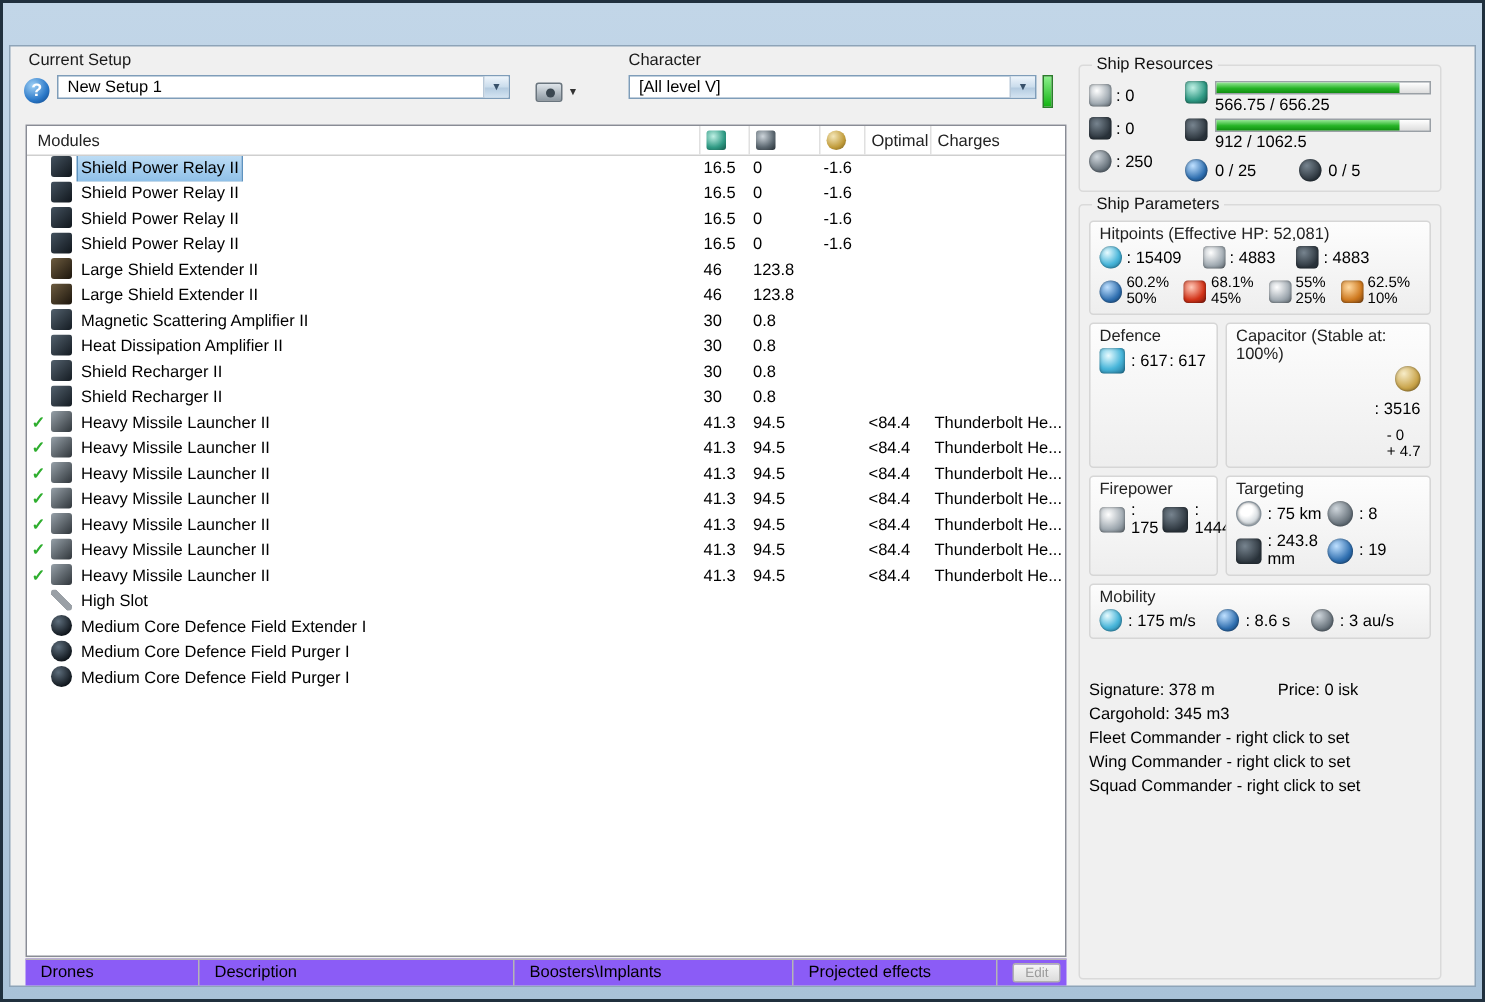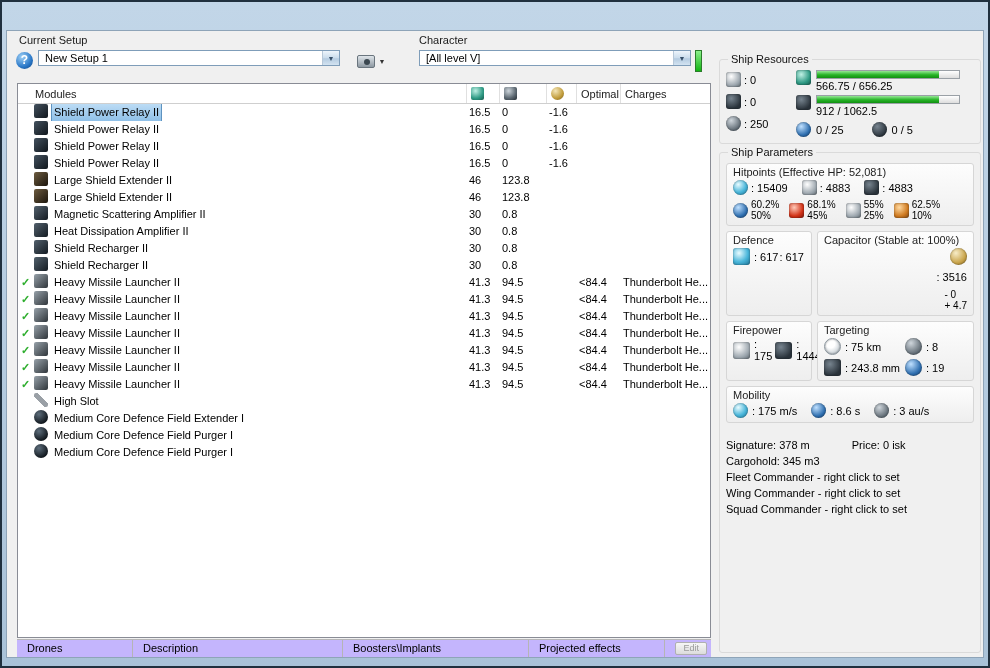--- a/index.html
+++ b/index.html
@@ -51,21 +51,21 @@
   .charbar { position:absolute; width:7px; height:22px;
     background:linear-gradient(#8cf08c,#12b412); border:1px solid #2b7c2b; }
 
   
   .modtable { position:absolute; left:10px; top:52px; width:694px; bottom:19px;
     background:#fff; border:1px solid #898c95; overflow:hidden; }
   .grid-cols { display:grid; grid-template-columns:448px 33px 47px 30px 44px auto; }
   .thead { height:20px; border-bottom:1px solid #cfcfcf; align-items:center; color:#222; }
   .thead > div { height:100%; display:flex; align-items:center; padding:0 4px;
     border-left:1px solid #e0e0e0; }
-  .thead > div:first-child { border-left:none; padding-left:17px; }
+  .thead > div:first-child { border-left:none; padding-left:7px; }
   .hicon { width:13px; height:13px; border-radius:2px; }
   .hicon.cpu { background:radial-gradient(circle at 35% 30%, #bff0e4, #2f9a84 60%, #14584a); }
   .hicon.pg  { background:radial-gradient(circle at 35% 30%, #cdd5db, #5a666f 60%, #242c32); }
   .hicon.cap { border-radius:50%; background:radial-gradient(circle at 35% 30%, #f4e6b8, #c09b3a 60%, #6e561a); }
 
   .trow { height:17px; line-height:17px; }
   .trow .cell { overflow:hidden; white-space:nowrap; padding:0 3px; }
   .name-cell { display:flex; align-items:flex-start; padding-left:3px !important; }
   .check { width:13px; flex:none; color:#2fae2f; font-weight:bold; font-size:11px; line-height:17px; }
   .mico { width:14px; height:14px; border-radius:2px; flex:none; margin-right:4px;
@@ -73,31 +73,31 @@
   .mico-extender { background:linear-gradient(135deg,#6d5c40,#1c150c); }
   .mico-amp { background:linear-gradient(135deg,#53616d,#141b22); }
   .mico-launcher { background:linear-gradient(135deg,#97a1a9,#2f353a); }
   .mico-empty { background:linear-gradient(45deg,transparent 38%,#9aa0a6 38%,#9aa0a6 62%,transparent 62%); }
   .mico-rig { border-radius:50%; background:radial-gradient(circle at 35% 30%, #5d6d7b, #0e141a 75%); }
   .mod-name { padding:0 2px; }
   .trow.selected .mod-name { background:linear-gradient(#bcdcf5,#8fc0e8); outline:1px solid #5e93c0; }
 
   
   .tabbar { position:absolute; left:10px; bottom:0; width:694px; height:18px;
-    border-top:1px solid #b5b5b5; background:#c4b5fd; display:flex; align-items:center; }
+    border-top:1px solid #b5b5b5; background:#8b5cf6; display:flex; align-items:center; }
   .tab { height:100%; line-height:17px; padding-left:10px; border-right:1px solid #b5b5b5; }
   .tab:nth-child(1){ width:116px; } .tab:nth-child(2){ width:210px; }
   .tab:nth-child(3){ width:186px; } .tab:nth-child(4){ width:136px; }
   .tab-spacer { flex:1; }
   .btn-disabled { height:13px; line-height:11px; font-size:9px; color:#9a9a9a; padding:0 7px;
     margin-right:4px; border:1px solid #b0b0b0; border-radius:2px;
     background:linear-gradient(#f6f6f6,#dcdcdc); }
 
   
-  .rpanel { position:absolute; left:712px; top:20px; width:262px; bottom:4px;
+  .rpanel { position:absolute; left:712px; top:4px; width:242px; bottom:4px;
     display:flex; flex-direction:column; }
   .gb { position:relative; border:1px solid #dadada; border-radius:3px; margin-top:8px;
     padding:10px 6px 6px; }
   .gb-title { position:absolute; top:-7px; left:8px; background:#f0f0f0; padding:0 3px; color:#111; }
   .gb.grow { flex:1; }
 
   .ico { width:17px; height:17px; border-radius:3px; display:inline-block; flex:none;
     background:radial-gradient(circle at 35% 30%, #cfd6dc, #5d6871 70%);
     box-shadow:inset 0 0 2px rgba(0,0,0,.45); vertical-align:middle; }
   .ico.sm { width:15px; height:15px; }
@@ -134,21 +134,21 @@
   .row2boxes .pbox { margin-bottom:5px; }
   .pbox.narrow { width:86px; flex:none; }
   .pbox.wide { flex:1; }
   .vstack { display:flex; gap:3px; }
   .hstack { display:flex; align-items:center; gap:4px; }
   .cap-row { display:flex; align-items:flex-end; gap:6px;flex-direction:column; }
   .cap-pm { display:flex; flex-direction:column; font-size:10px; line-height:11px; margin-left:8px; }
   .targ-grid { display:grid; grid-template-columns:1fr 62px; row-gap:4px; }
   .mob-row { display:flex; align-items:center; gap:14px; }
 
-  .footer-info { margin-top:14px; line-height:16px; }
+  .footer-info { margin-top:26px; line-height:16px; }
   .fline { display:flex; }
   .fline .pricepos { margin-left:42px; }
 </style>
 </head>
 <body>
 
 <div class="window">
 
 
   <div class="client">

